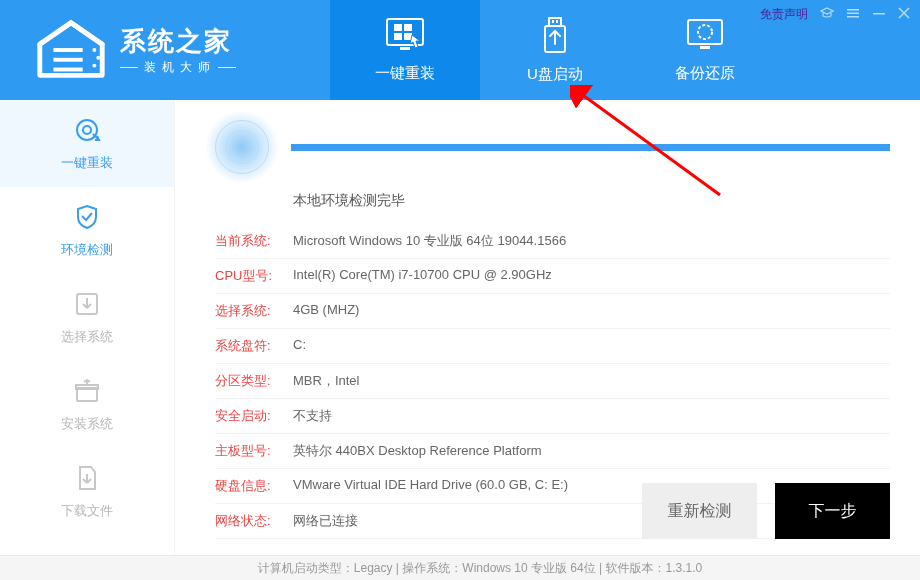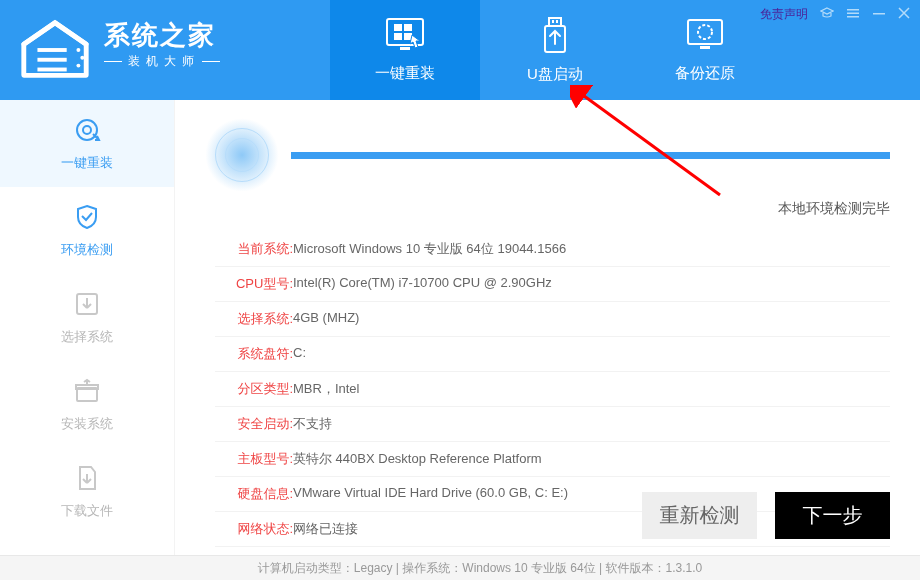--- a/index.html
+++ b/index.html
@@ -1,19 +1,19 @@
 <!DOCTYPE html>
 <html><head>
 <meta charset="utf-8">
 <style>
 * { margin: 0; padding: 0; box-sizing: border-box; }
 body { font-family: "Microsoft YaHei", sans-serif; background: #fff; width: 920px; height: 580px; overflow: hidden; position: relative; }
 
 .header { background: #2f9af2; height: 100px; display: flex; align-items: center; position: relative; }
-.logo-area { display: flex; padding-left: 16px; width: 330px; }
+.logo-area { display: flex; align-items: center; padding-left: 32px; width: 330px; }
 .logo-icon { width: 78px; height: 64px; position: relative; }
 .logo-text { color: #fff; margin-left: 10px; }
 .logo-title { font-size: 26px; font-weight: bold; letter-spacing: 2px; }
 .logo-sub { font-size: 12px; letter-spacing: 6px; text-align: center; position: relative; }
 .logo-sub::before, .logo-sub::after { content: ""; display: inline-block; width: 18px; height: 1px; background: #fff; vertical-align: middle; }
 .logo-sub::before { margin-right: 6px; }
 .logo-sub::after { margin-left: 2px; }
 
 .top-tabs { display: flex; height: 100px; }
 .top-tab { width: 150px; display: flex; flex-direction: column; align-items: center; justify-content: center; color: #fff; font-size: 15px; cursor: pointer; }
@@ -22,35 +22,35 @@
 
 .titlebar { position: absolute; top: 6px; right: 10px; display: flex; align-items: center; gap: 12px; color: #4c1d95; font-size: 12px; }
 .titlebar span, .titlebar div { cursor: pointer; }
 
 .body { display: flex; height: 455px; }
 .sidebar { width: 175px; background: #fff; border-right: 1px solid #f3f3f3; }
 .side-item { height: 87px; display: flex; flex-direction: column; align-items: center; justify-content: center; color: #b7b7b7; font-size: 13px; cursor: pointer; gap: 10px; }
 .side-item.active { background: #eff8ff; color: #3a9df2; }
 .side-item.current { color: #3a9df2; }
 
-.main { flex: 1; padding: 18px 30px 0 30px; position: relative; text-align: right; }
+.main { flex: 1; padding: 10px 30px 0 30px; position: relative; }
 .scan-row { display: flex; align-items: center; }
 .scan-circle { width: 74px; height: 74px; border-radius: 50%; background: radial-gradient(circle, #8ec9f7 0%, #fff 70%); position: relative; flex-shrink: 0; }
 .scan-circle::before { content: ""; position: absolute; inset: 10px; border-radius: 50%; border: 1px solid #b7ddfb; }
 .scan-circle::after { content: ""; position: absolute; inset: 20px; border-radius: 50%; border: 1px solid #b7ddfb; }
 .progress { flex: 1; height: 7px; background: #3a9df2; margin-left: 12px; }
 .scan-title { color: #555; font-size: 14px; margin: 8px 0 14px 88px; }
 
 .info-list { margin-left: 10px; }
 .info-row { display: flex; padding: 8px 0; border-bottom: 1px solid #f2f2f2; font-size: 13px; color: #666; }
 .info-label { width: 78px; color: #ef4444; }
 .info-value { color: #666; }
 
 .actions { position: absolute; bottom: 16px; right: 30px; display: flex; gap: 18px; }
-.btn { width: 115px; height: 47px; display: flex; align-items: center; justify-content: center; font-size: 20px; cursor: pointer; }
+.btn { width: 115px; height: 56px; display: flex; align-items: center; justify-content: center; font-size: 16px; cursor: pointer; }
 .btn-gray { background: #eeeeee; color: #666; }
 .btn-blue { background: #000000; color: #fff; }
 
 .footer { height: 25px; background: #f4f4f4f0; display: flex; align-items: center; justify-content: center; font-size: 12px; color: #999; border-top: 1px solid #e8e8e8; padding-left: 40px; }
 
 .arrow { position: absolute; pointer-events: none; }
 </style>
 </head>
 <body>
 

